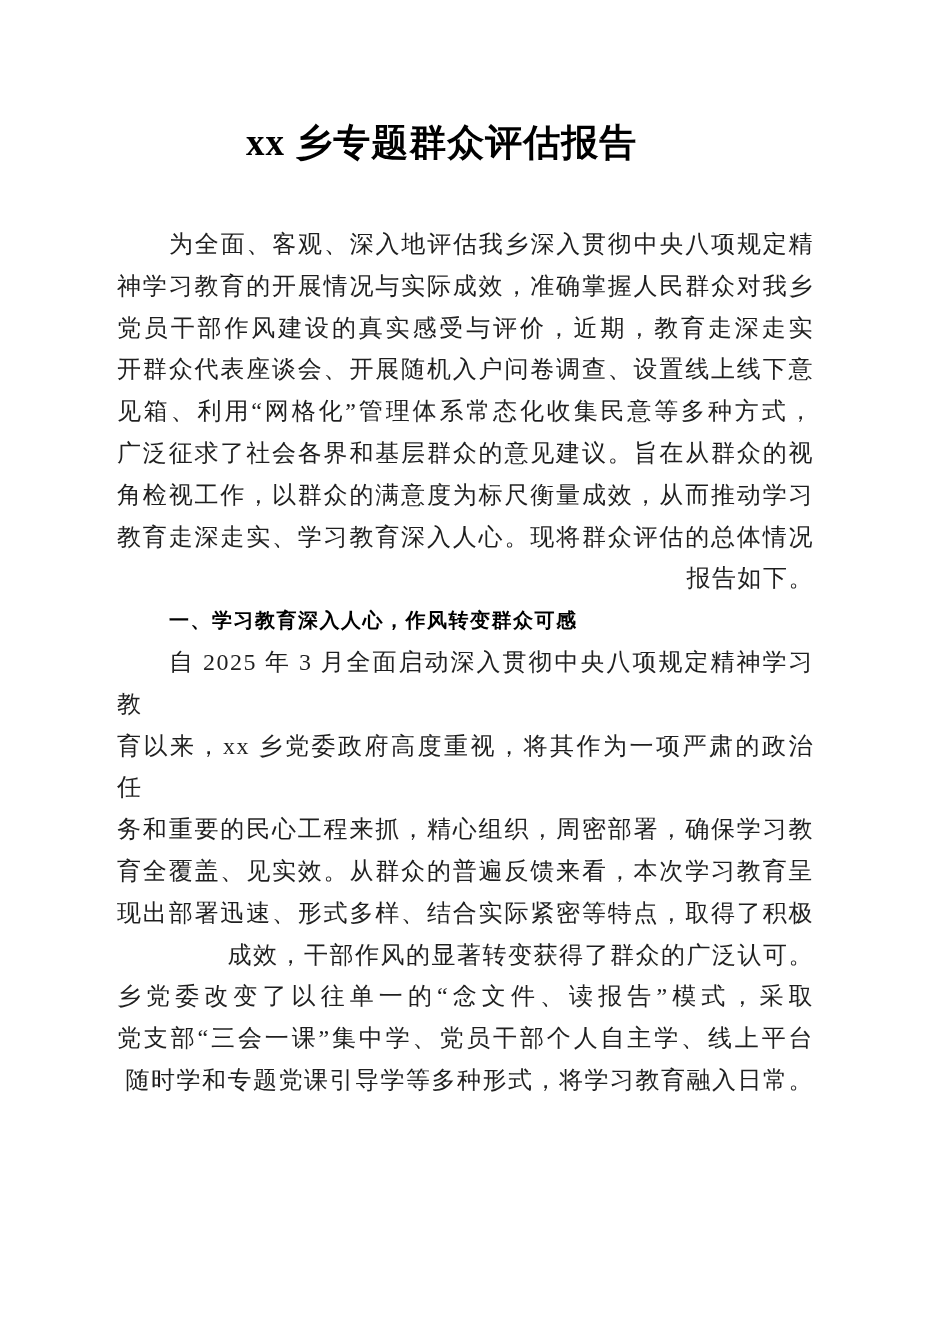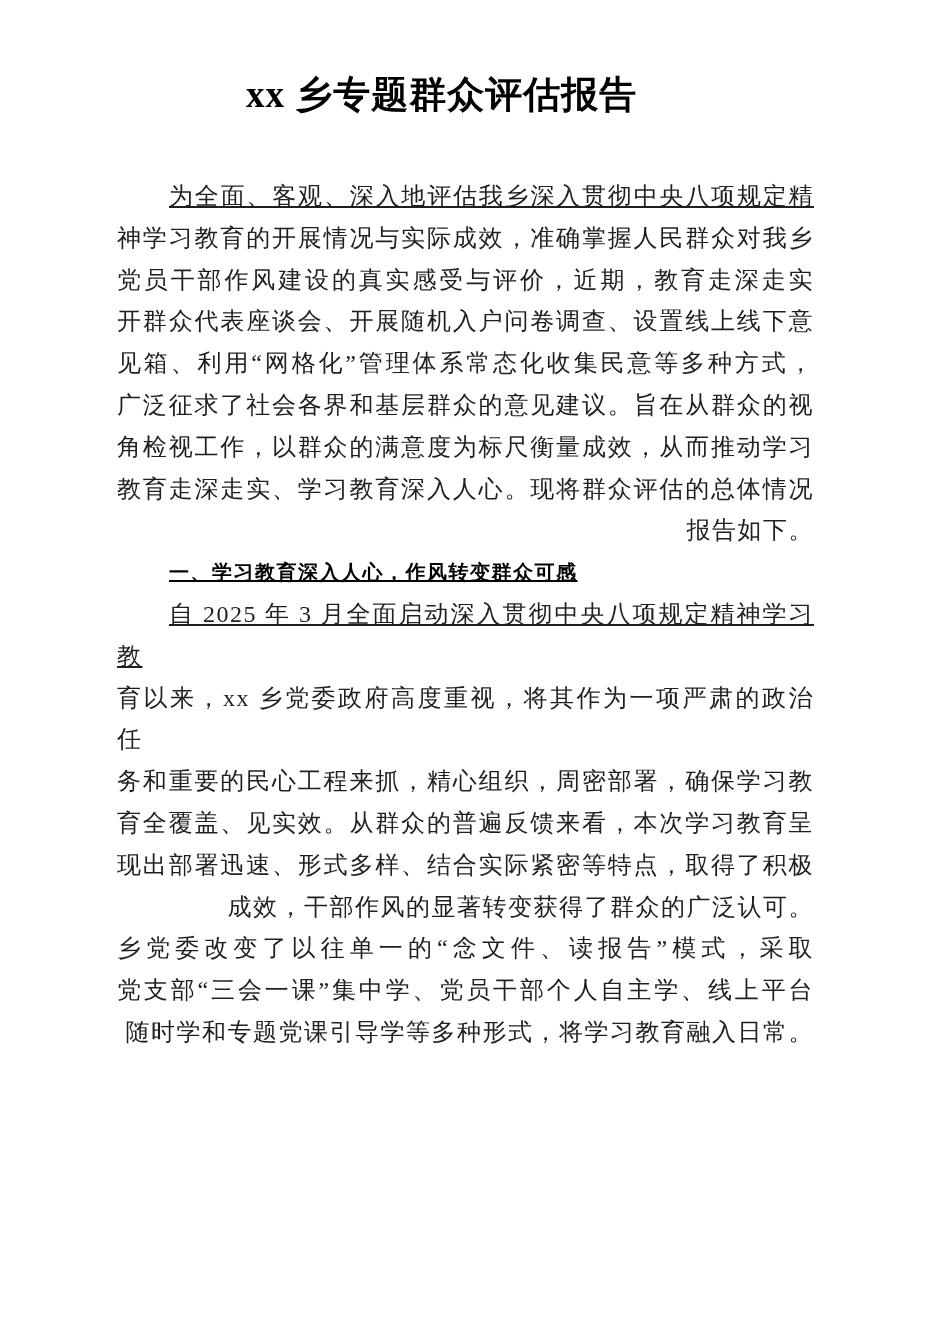--- a/index.html
+++ b/index.html
@@ -1,21 +1,21 @@
 <!DOCTYPE html>
 <html lang="zh"><head>
 <meta charset="utf-8">
 <style>
   html,body{margin:0;padding:0;background:#ffffff;}
   .page{
     position:relative;
     width:902px;height:1344px;
     background:#ffffff;
     box-sizing:border-box;
-    padding:72px 136px 0 117px;
+    padding:120px 136px 0 117px;
     overflow:hidden;
     font-family:"Liberation Serif", serif;
   }
   .title{
     margin:0 0 58px 0;
     font-family:"Liberation Serif", serif;
     font-weight:bold;
     font-size:37px;
     line-height:46px;
     letter-spacing:1px;
@@ -27,21 +27,21 @@
     font-size:24px;
     line-height:41.8px;
     letter-spacing:1.5px;
     color:#1f1f1f;
     text-align:right;
   }
   .line.justify{
     text-align:justify;
     text-align-last:justify;
   }
-  .line.indent{ text-indent:52px;text-decoration:underline; }
+  .line.indent{ text-indent:52px; }
   .line.heading{
     font-family:"Liberation Sans", sans-serif;
     font-weight:bold;
     font-size:20px;
     color:#000000;
     text-align:left;
     text-align-last:auto;
   }
   .run{ font-style:normal; }
   .run.bold{ font-weight:bold; color:#000000; }

